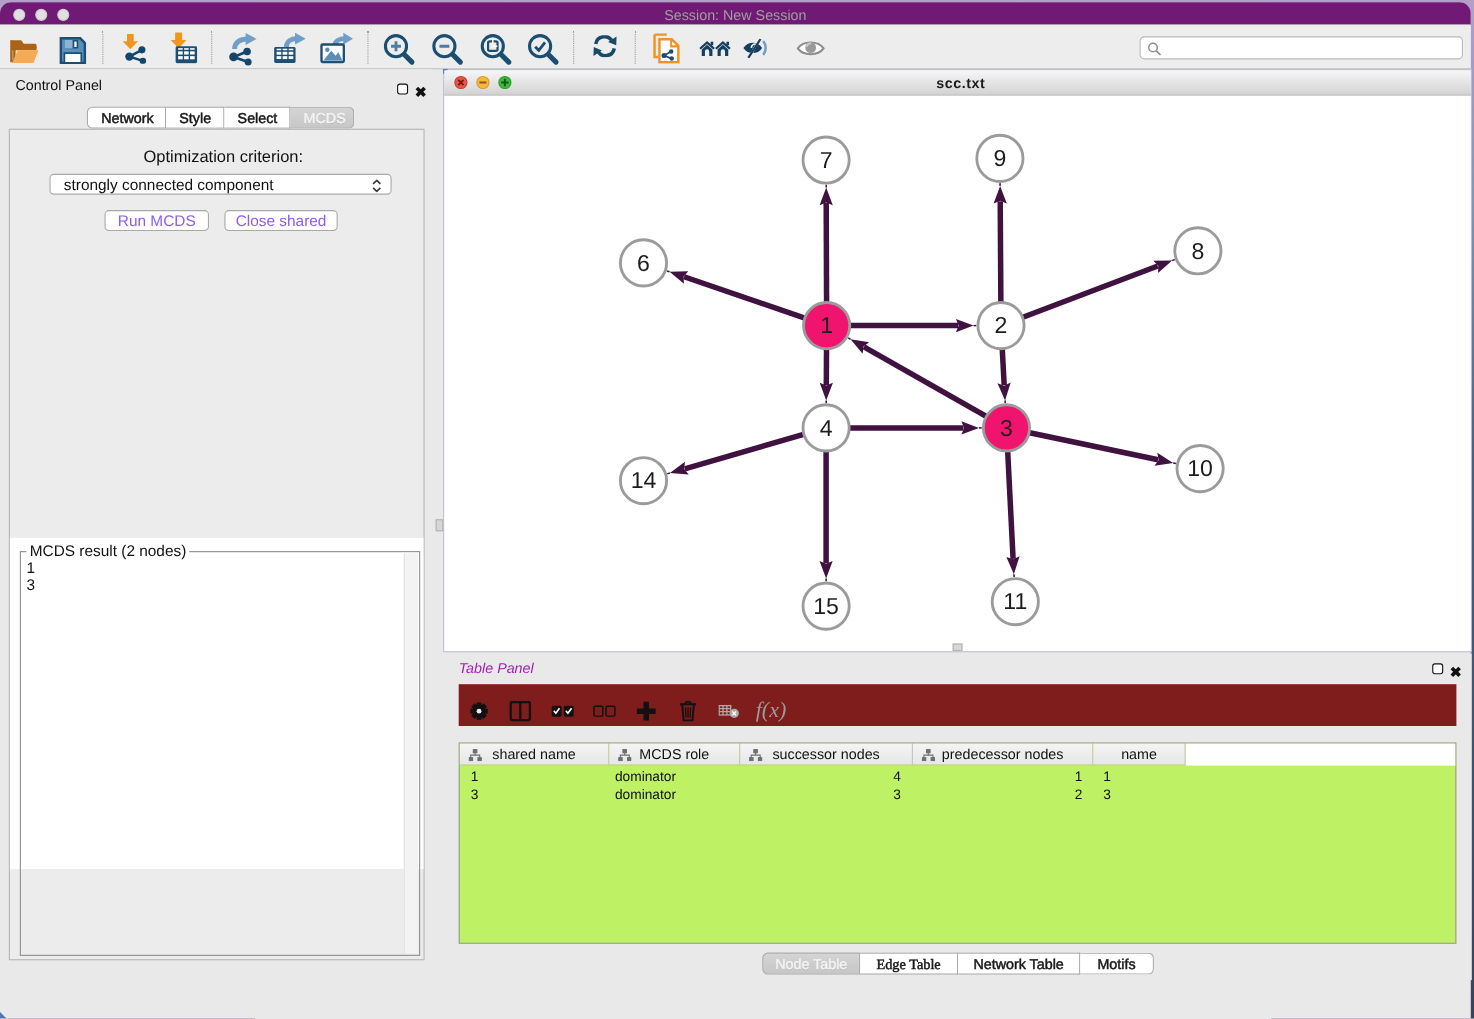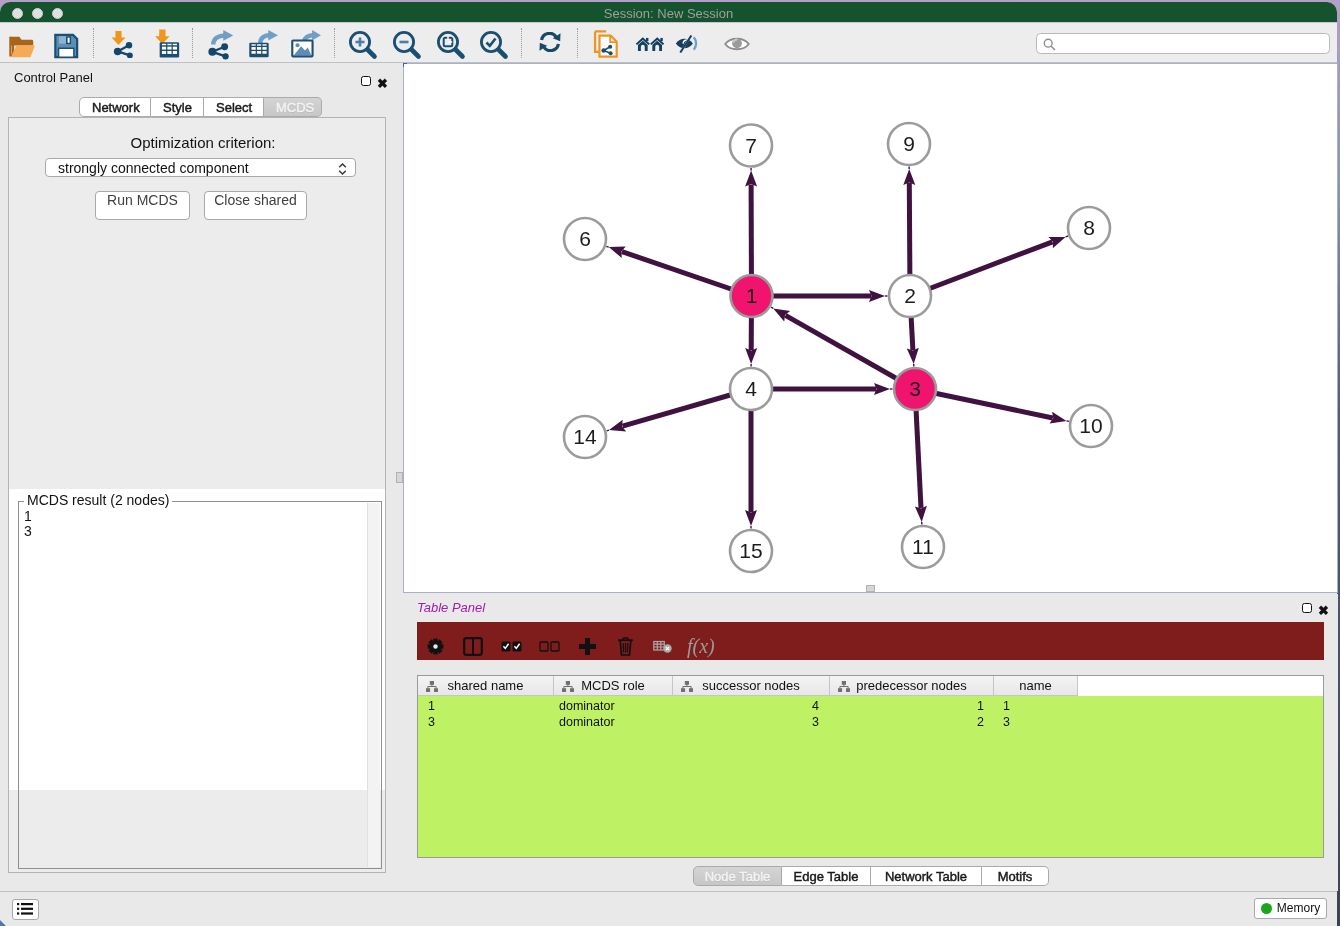--- a/index.html
+++ b/index.html
@@ -5,21 +5,21 @@
   * { margin:0; padding:0; box-sizing:border-box; }
   html,body { width:1340px; height:926px; overflow:hidden; }
   body { font-family:"Liberation Sans", sans-serif; background:linear-gradient(#b49fc8,#8f7aa8); position:relative; }
   
   #deskright { position:absolute; right:0; top:0; width:3px; height:926px;
     background:linear-gradient(#b49fc8 0%, #8494b2 20%, #4c5d80 45%, #45536f 70%, #3c4258 100%); }
   
   #win { position:absolute; left:0; top:2px; width:1337px; height:924px;
     background:#e9e9e9; border-radius:10px 10px 0 0; }
   #titlebar { position:absolute; left:0; top:0; width:100%; height:21px;
-    background:#14532d; border-radius:10px 10px 0 0; border-bottom:1px solid #c8c8c8; }
+    background:#701a75; border-radius:10px 10px 0 0; border-bottom:1px solid #c8c8c8; }
   .tl { position:absolute; top:6px; width:11px; height:11px; border-radius:50%;
     background:#e0e0e0; border:1px solid #cdcdcd; }
   #title { position:absolute; top:3.5px; left:0; width:100%; text-align:center;
     font-size:13px; color:#9f9f9f; }
   #toolbar { position:absolute; left:0; top:21px; width:100%; height:40px;
     background:#ededed; border-bottom:1px solid #c0c0c0; }
   .tsep { position:absolute; top:5px; height:30px; width:0;
     border-left:1px dotted #9a9a9a; }
   .ticon { position:absolute; top:6px; }
   #search { position:absolute; left:1036px; top:10px; width:294px; height:21px;
@@ -37,22 +37,22 @@
   .tab.last { border-radius:0 5px 5px 0; }
   .tab.sel { background:linear-gradient(#d4d4d4,#c7c7c7); color:#f3f3f3;
     text-shadow:0 1px 0 #b0b0b0; }
   #cpbody { position:absolute; left:8px; top:54px; width:378px; height:756px;
     background:#ececec; border:1px solid #b4b4b4; }
   #optlabel { position:absolute; left:6px; top:16px; width:100%; text-align:center;
     font-size:15px; color:#111; }
   #dropdown { position:absolute; left:36px; top:40px; width:311px; height:19px;
     background:#fff; border:1px solid #a9a9a9; border-radius:4px;
     font-size:14px; color:#111; line-height:18px; padding-left:12px; }
-  .btn { position:absolute; height:29px; background:#fff; border:1px solid #a9a9a9;
-    border-radius:4px; font-size:14px; color:#404040; text-align:center; line-height:17px; }
+  .btn { position:absolute; height:19px; background:#fff; border:1px solid #a9a9a9;
+    border-radius:4px; font-size:14px; color:#8b5cf6; text-align:center; line-height:17px; }
   #mcdswhite { position:absolute; left:0px; top:371px; width:376px; height:301px; background:#fff; }
   #mcdsbox { position:absolute; left:9px; top:12px; width:364px; height:368px;
     border:1px solid #8e8e8e; }
   #mcdslabel { position:absolute; left:5px; top:-10px; background:#fff; padding:0 3px;
     font-size:14px; color:#111; }
   #mcdsscroll { position:absolute; right:1px; top:1px; width:13px; height:364px;
     background:#f3f3f3; border-left:1px solid #e0e0e0; }
   
   .grip { position:absolute; background:#d6d6d6; border:1px solid #b2b2b2; }
   
@@ -265,20 +265,38 @@
         <div id="mcdsbox">
           <div id="mcdslabel">MCDS result (2 nodes)</div>
           <div style="position:absolute; left:5px; top:7px; font-size:14px; color:#111; line-height:15.2px;">1<br>3</div>
           <div id="mcdsscroll"></div>
         </div>
       </div>
     </div>
   </div>
   <div id="netwin">
       <div style="position:absolute;left:-1px;top:-1px;width:4px;height:4px;border-left:1.5px solid #3b67ad;border-top:1.5px solid #3b67ad;"></div>
+    <div id="nettitle">
+      <div class="mtl" style="left:9px;  background:#e8564a; border:1px solid #c33e33;">
+          <svg width="10" height="10" viewBox="0 0 10 10" style="position:absolute;left:0;top:0">
+            <path d="M2.6 2.6 L7.4 7.4 M7.4 2.6 L2.6 7.4" stroke="#7e150d" stroke-width="1.7"></path>
+          </svg>
+        </div>
+      <div class="mtl" style="left:29px; background:#f6b73c; border:1px solid #d49b2c;">
+          <svg width="10" height="10" viewBox="0 0 10 10" style="position:absolute;left:0;top:0">
+            <path d="M1.8 5 L8.2 5" stroke="#90591b" stroke-width="1.8"></path>
+          </svg>
+        </div>
+      <div class="mtl" style="left:49px; background:#3fb83f; border:1px solid #2e9b2e;">
+          <svg width="10" height="10" viewBox="0 0 10 10" style="position:absolute;left:0;top:0">
+            <path d="M5 1.6 L5 8.4 M1.6 5 L8.4 5" stroke="#145c14" stroke-width="1.8"></path>
+          </svg>
+        </div>
+      <div class="txt">scc.txt</div>
+    </div>
     <div id="netcanvas">
       <svg width="933" height="504" style="position:absolute;left:0;top:0" font-family="&quot;Liberation Sans&quot;, sans-serif">
           <line x1="347.5" y1="209.0" x2="347.1" y2="97.5" stroke="#3f1240" stroke-width="5"></line>
 <line x1="347.1" y1="83.5" x2="347.1" y2="81.0" stroke="#3f1240" stroke-width="1.4"></line>
 <polygon points="347.1,83.5 353.1,99.5 347.1,97.0 341.1,99.5" fill="#3f1240"></polygon>
 <line x1="347.5" y1="209.0" x2="217.9" y2="164.6" stroke="#3f1240" stroke-width="5"></line>
 <line x1="204.7" y1="160.1" x2="202.3" y2="159.3" stroke="#3f1240" stroke-width="1.4"></line>
 <polygon points="204.7,160.1 221.7,159.6 217.4,164.5 217.8,171.0" fill="#3f1240"></polygon>
 <line x1="347.5" y1="209.0" x2="467.0" y2="209.0" stroke="#3f1240" stroke-width="5"></line>
 <line x1="481.0" y1="209.0" x2="483.5" y2="209.0" stroke="#3f1240" stroke-width="1.4"></line>
@@ -431,38 +449,23 @@
 <div class="trow" style="left:466px;top:22px;width:100px;text-align:right;">1</div>
 <div class="trow" style="left:585px;top:22px;">1</div>
 <div class="trow" style="left:10px;top:38px;">3</div>
 <div class="trow" style="left:141px;top:38px;">dominator</div>
 <div class="trow" style="left:300px;top:38px;width:101px;text-align:right;">3</div>
 <div class="trow" style="left:466px;top:38px;width:100px;text-align:right;">2</div>
 <div class="trow" style="left:585px;top:38px;">3</div>
 </div>
 <div class="btabbar">
   <div class="tab first sel" style="width:89px;padding:0;">Node Table</div>
-        <div class="tab" style="width:89px;padding:0;">Edge Table</div>
+        <div class="tab" style="width:89px;padding:0;font-family:Liberation Serif, serif;">Edge Table</div>
         <div class="tab" style="width:111px;padding:0;">Network Table</div>
         <div class="tab last" style="width:67px;padding:0;">Motifs</div>
 </div>
 </div>
-  <div id="statusbar">
-    <div id="listbtn">
-        <svg width="17" height="14" viewBox="0 0 17 14" style="position:absolute;left:4px;top:2px">
-          <g fill="#111">
-            <rect x="0" y="1" width="2.2" height="2.2"></rect>
-            <rect x="0" y="5.7" width="2.2" height="2.2"></rect>
-            <rect x="0" y="10.4" width="2.2" height="2.2"></rect>
-            <rect x="4" y="1" width="12" height="2.2"></rect>
-            <rect x="4" y="5.7" width="12" height="2.2"></rect>
-            <rect x="4" y="10.4" width="12" height="2.2"></rect>
-          </g>
-        </svg>
-      </div>
-    <div id="membtn"><span style="display:inline-block;width:11px;height:11px;border-radius:50%;background:#1ea51e;vertical-align:-1.5px;margin-right:5px;"></span>Memory</div>
-  </div>
 </div>
 <div class="grip" style="left:396px; top:472px; width:7px; height:11px;"></div>
 <div class="grip" style="left:866px; top:585px; width:9px; height:7px;"></div>
 <svg style="position:absolute;left:0;top:920px" width="6" height="6" viewBox="0 0 6 6">
     <path d="M0 6 L0 0 L6 6 z" fill="#4a7ab5"></path>
   </svg>
 
 </body></html>

